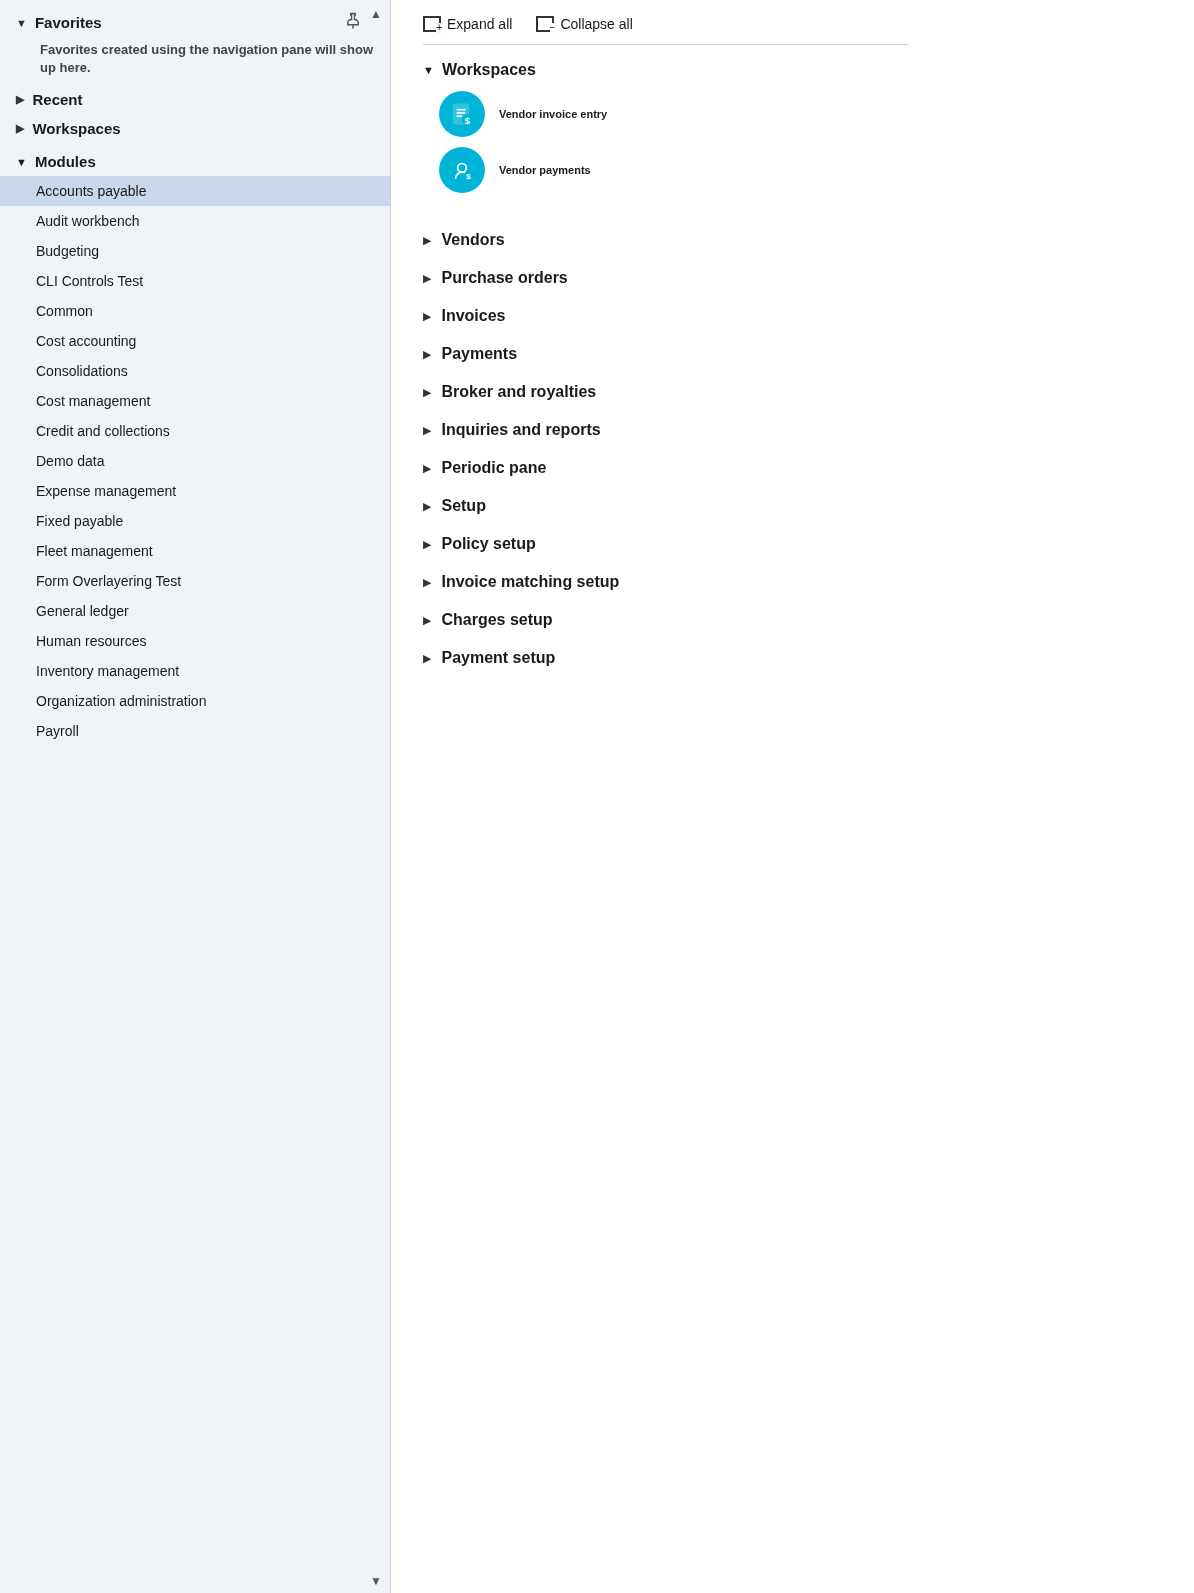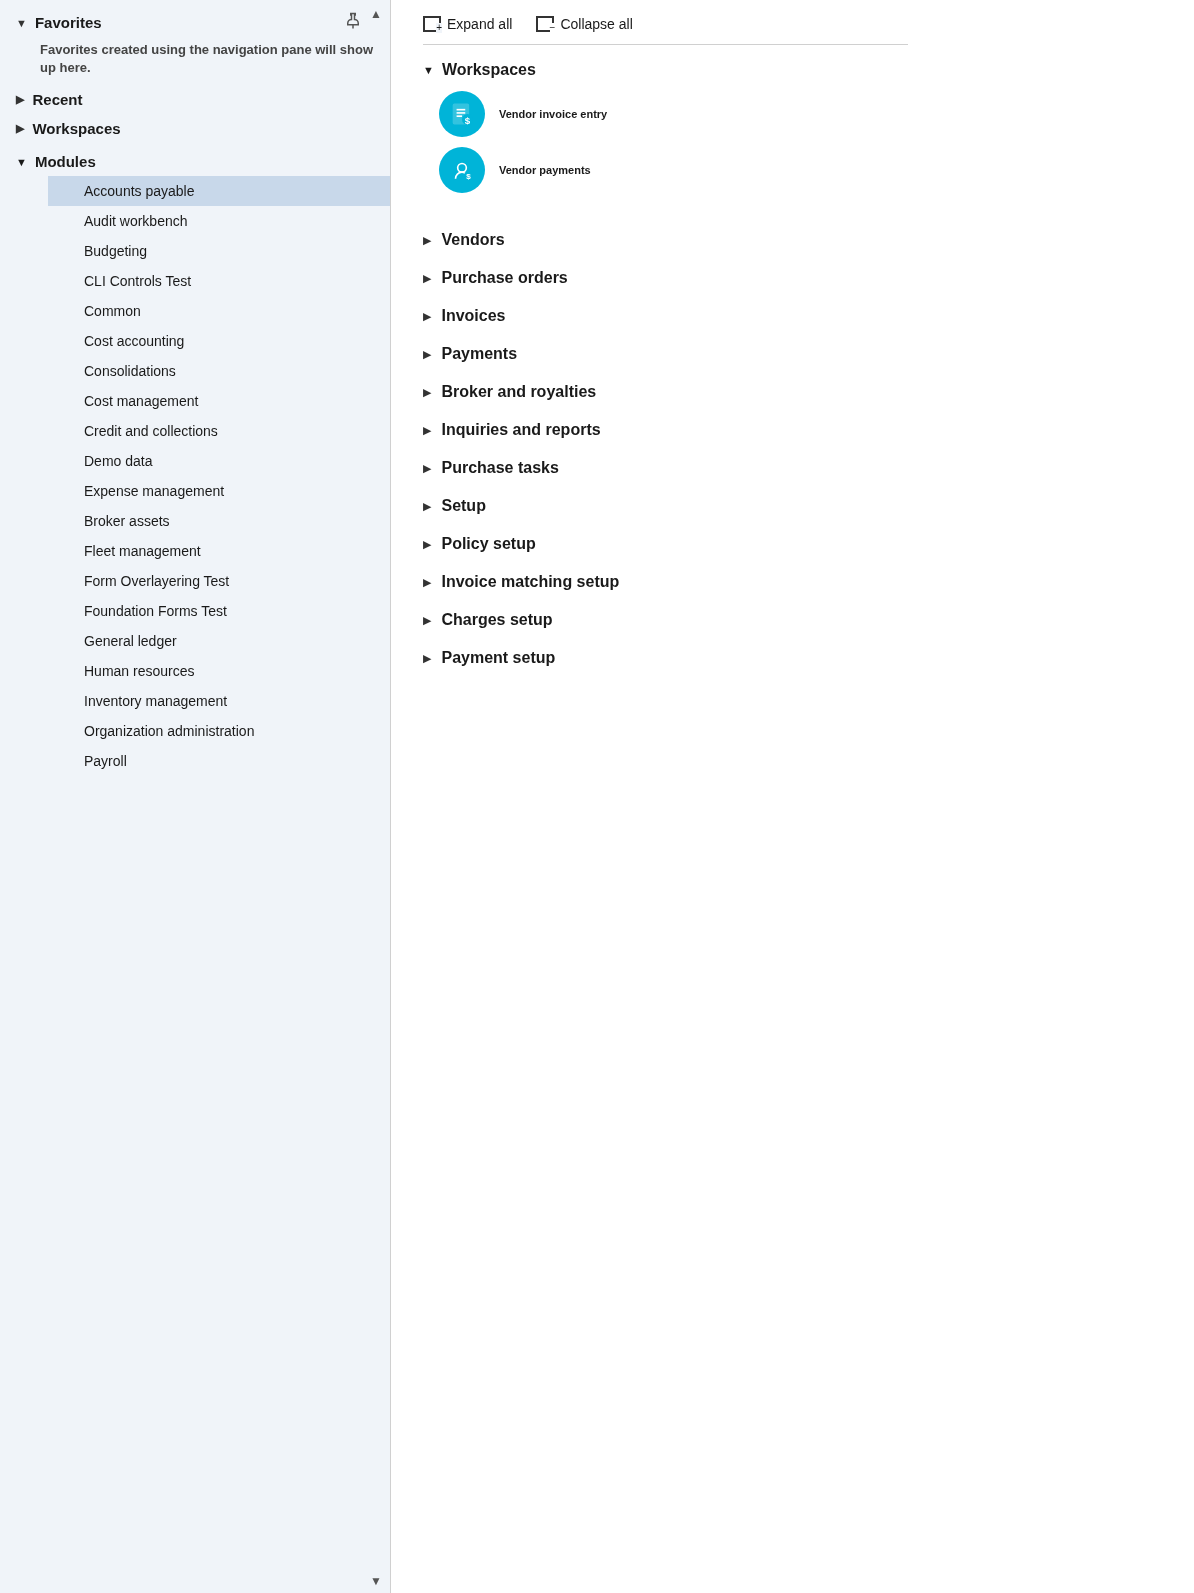--- a/index.html
+++ b/index.html
@@ -86,21 +86,20 @@
       line-height: 1.4;
       font-weight: bold;
     }
 
     .module-item {
       padding: 7px 16px 7px 36px;
       cursor: pointer;
       font-size: 14px;
       color: #1a1a1a;
       border-radius: 0;
-      margin-left: 48px;
     }
 
     .module-item.active {
       background: #c8d8ea;
       font-weight: 500;
     }
 
     .modules-section {
       margin-top: 4px;
     }
@@ -293,24 +292,23 @@
           <div class="module-item">Audit workbench</div>
           <div class="module-item">Budgeting</div>
           <div class="module-item">CLI Controls Test</div>
           <div class="module-item">Common</div>
           <div class="module-item">Cost accounting</div>
           <div class="module-item">Consolidations</div>
           <div class="module-item">Cost management</div>
           <div class="module-item">Credit and collections</div>
           <div class="module-item">Demo data</div>
           <div class="module-item">Expense management</div>
-          <div class="module-item">Broker assets</div>
+          <div class="module-item">Fixed payable</div>
           <div class="module-item">Fleet management</div>
           <div class="module-item">Form Overlayering Test</div>
-          <div class="module-item">Foundation Forms Test</div>
           <div class="module-item">General ledger</div>
           <div class="module-item">Human resources</div>
           <div class="module-item">Inventory management</div>
           <div class="module-item">Organization administration</div>
           <div class="module-item">Payroll</div>
         </div>
     </div>
 
   </div>
 
@@ -390,21 +388,21 @@
       <div class="menu-section">
         <span class="tri">▶</span>
         <span class="menu-section-label">Broker and royalties</span>
       </div>
       <div class="menu-section">
         <span class="tri">▶</span>
         <span class="menu-section-label">Inquiries and reports</span>
       </div>
       <div class="menu-section">
         <span class="tri">▶</span>
-        <span class="menu-section-label">Purchase tasks</span>
+        <span class="menu-section-label">Periodic pane</span>
       </div>
       <div class="menu-section">
         <span class="tri">▶</span>
         <span class="menu-section-label">Setup</span>
       </div>
       <div class="menu-section">
         <span class="tri">▶</span>
         <span class="menu-section-label">Policy setup</span>
       </div>
       <div class="menu-section">

